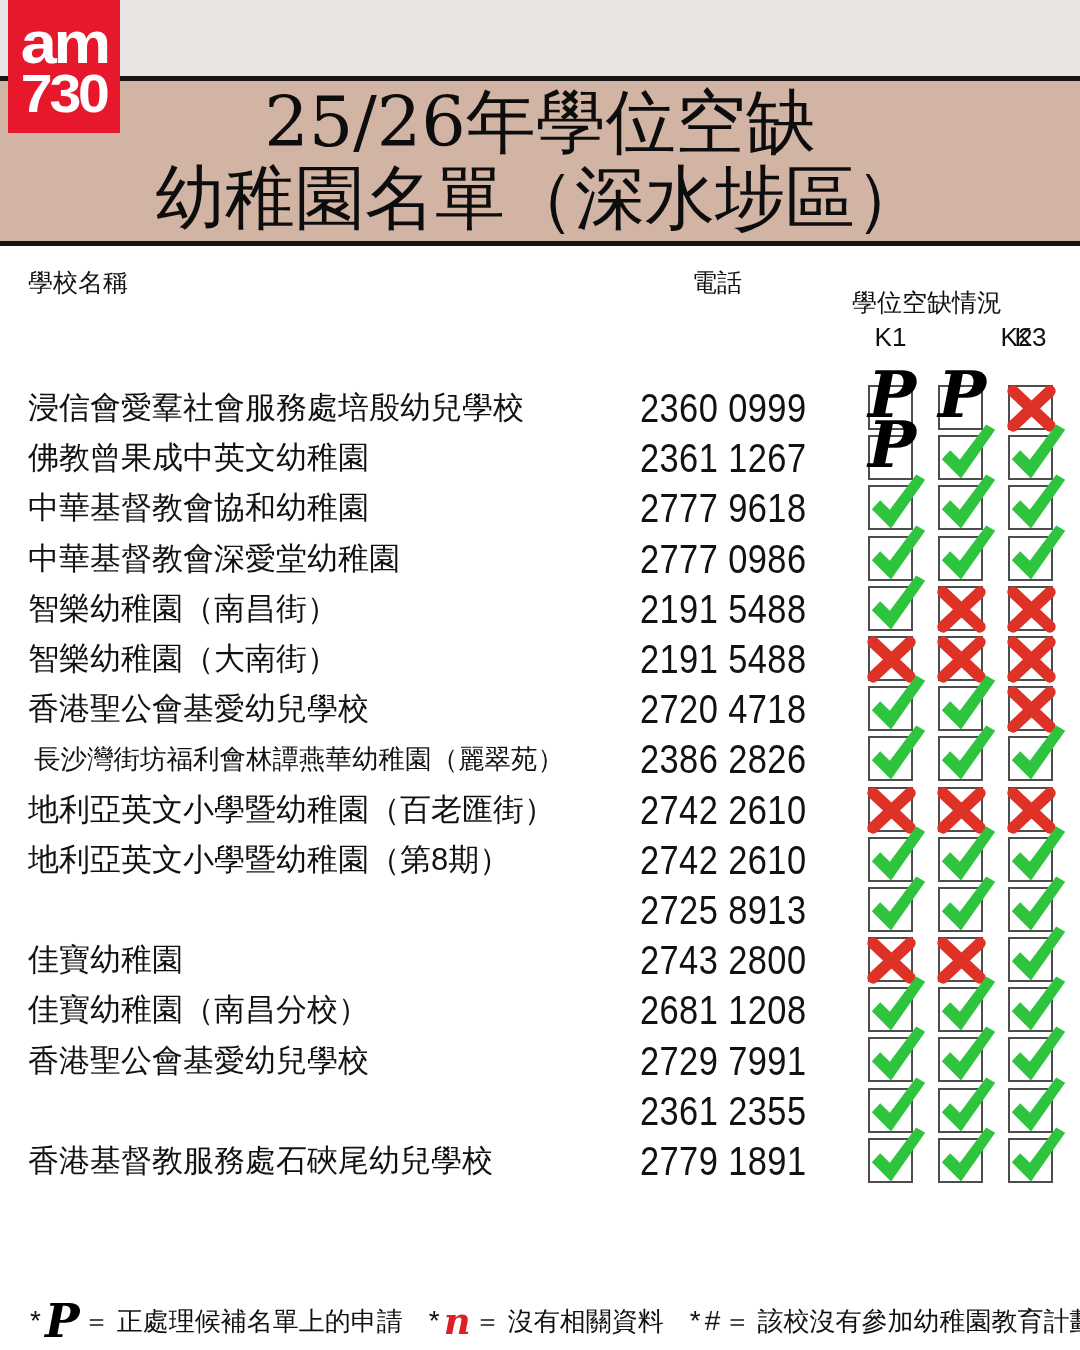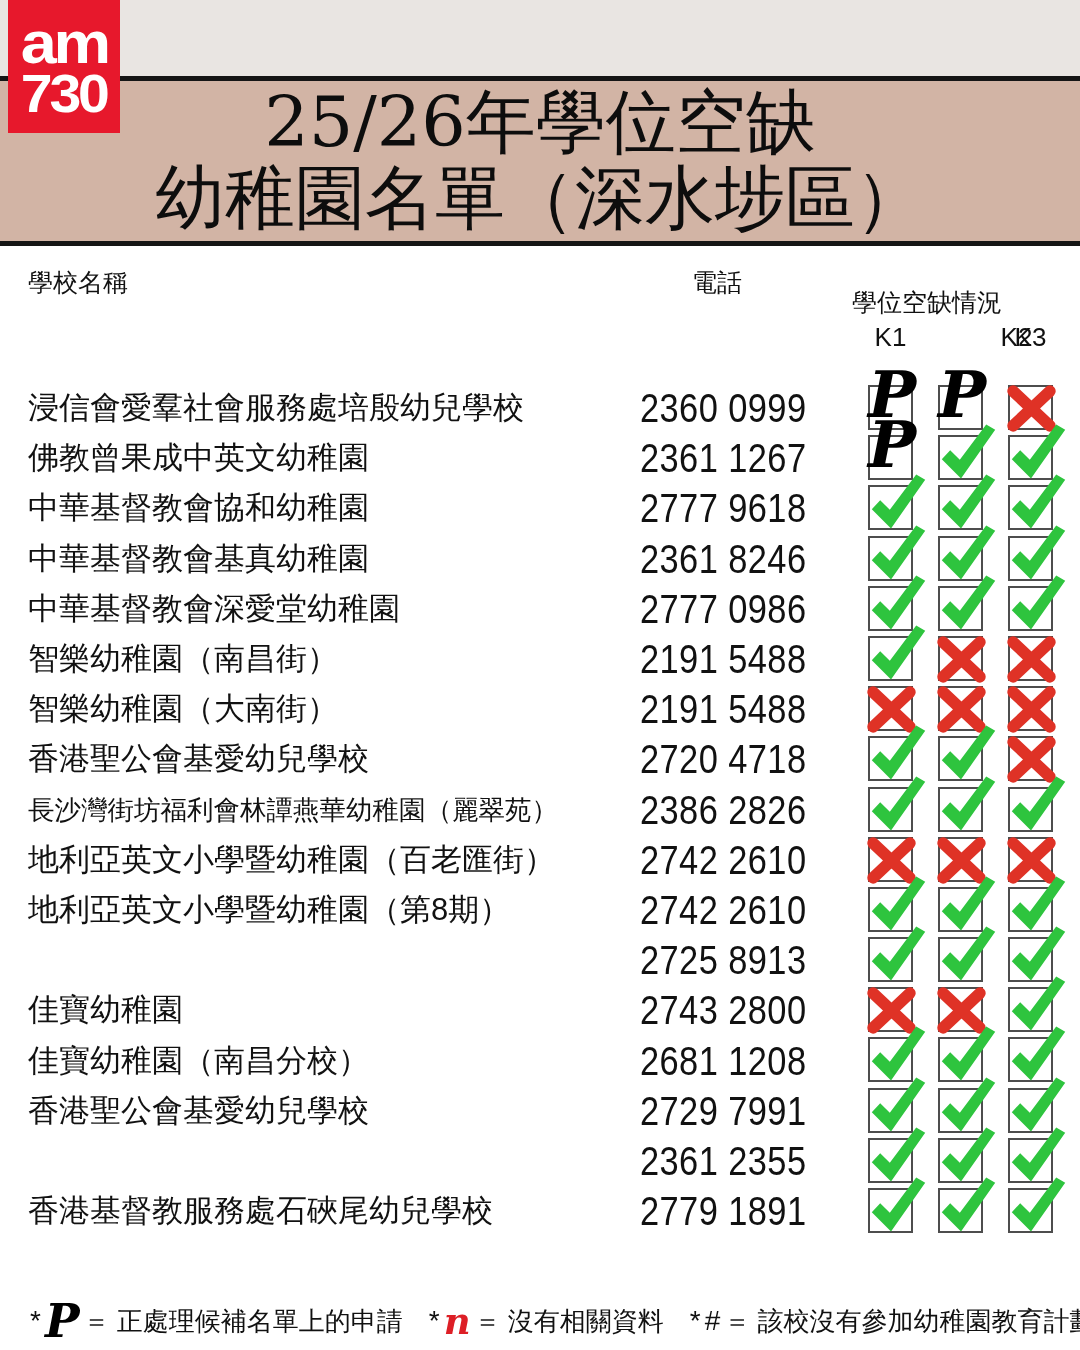--- a/index.html
+++ b/index.html
@@ -34,21 +34,21 @@
   .ch-vac{left:852px;margin-top:20px;}
   .k-label{position:absolute;top:322px;width:45px;text-align:center;font-size:26px;}
   .k1{left:868px;} .k2{left:994px;} .k3{left:1008px;}
   
   .rows{position:absolute;left:0;top:383px;width:1080px;}
   .row{position:relative;height:50.2px;padding-left:12px;}
   .name{
     position:absolute;left:28px;top:50%;transform:translateY(-50%);
     font-size:31px;white-space:nowrap;
   }
-  .row.small .name{font-size:26.5px;}
+  .row.small .name{font-size:26.5px;margin-left:6px;}
   .phone{
     position:absolute;left:640px;top:50%;
     transform:translateY(-50%) scaleX(0.86);transform-origin:left center;
     font-size:40px;letter-spacing:0.5px;white-space:nowrap;
   }
   .cell{
     position:absolute;top:2px;width:45px;height:45px;box-sizing:border-box;
     border:2px solid var(--box_border);background:#ffffff;
   }
   .cell.c0{left:868px;} .cell.c1{left:938px;} .cell.c2{left:1008px;}
@@ -129,39 +129,20 @@
         </span>
         <span class="cell c2">
           <svg class="mark check" viewBox="0 0 100 100">
             <path d="M8 62 L22 47 L38 63 L82 4 L97 13 L40 94 Z"></path>
           </svg>
         </span>
       </div>
       <div class="row">
         <span class="name">中華基督教會協和幼稚園</span>
         <span class="phone">2777 9618</span>
-        <span class="cell c0">
-          <svg class="mark check" viewBox="0 0 100 100">
-            <path d="M8 62 L22 47 L38 63 L82 4 L97 13 L40 94 Z"></path>
-          </svg>
-        </span>
-        <span class="cell c1">
-          <svg class="mark check" viewBox="0 0 100 100">
-            <path d="M8 62 L22 47 L38 63 L82 4 L97 13 L40 94 Z"></path>
-          </svg>
-        </span>
-        <span class="cell c2">
-          <svg class="mark check" viewBox="0 0 100 100">
-            <path d="M8 62 L22 47 L38 63 L82 4 L97 13 L40 94 Z"></path>
-          </svg>
-        </span>
-      </div>
-      <div class="row">
-        <span class="name">中華基督教會基真幼稚園</span>
-        <span class="phone">2361 8246</span>
         <span class="cell c0">
           <svg class="mark check" viewBox="0 0 100 100">
             <path d="M8 62 L22 47 L38 63 L82 4 L97 13 L40 94 Z"></path>
           </svg>
         </span>
         <span class="cell c1">
           <svg class="mark check" viewBox="0 0 100 100">
             <path d="M8 62 L22 47 L38 63 L82 4 L97 13 L40 94 Z"></path>
           </svg>
         </span>

